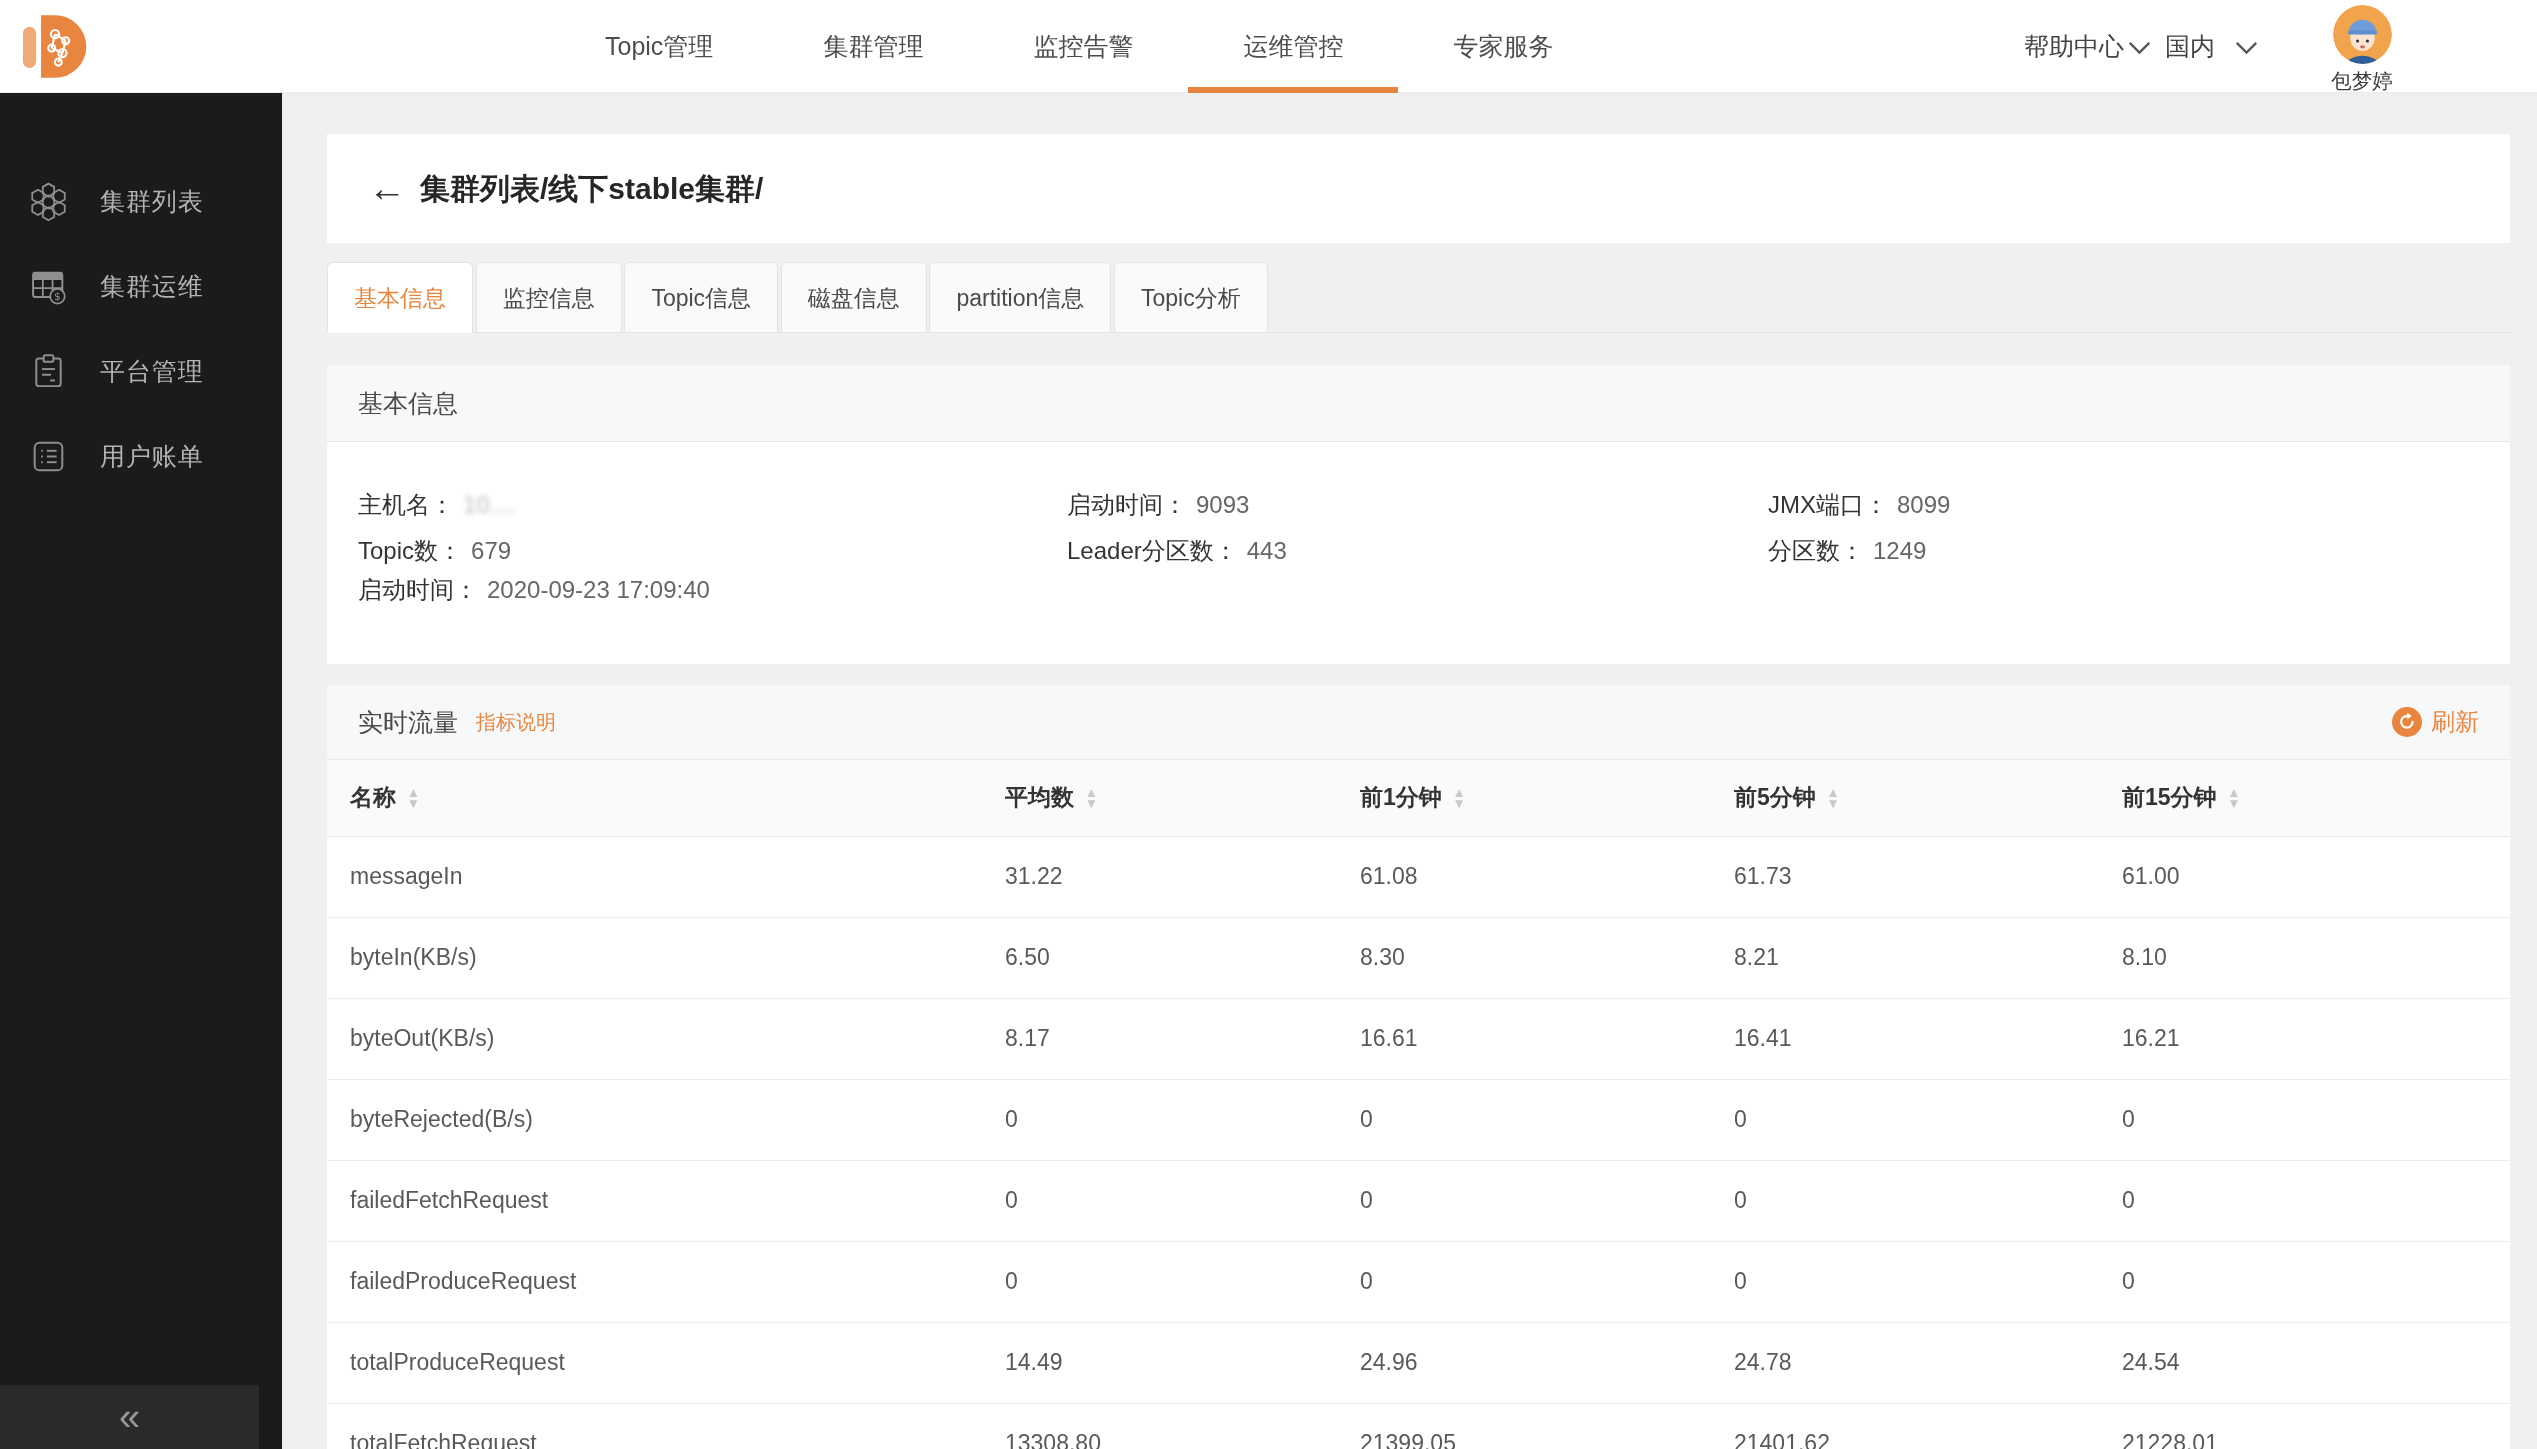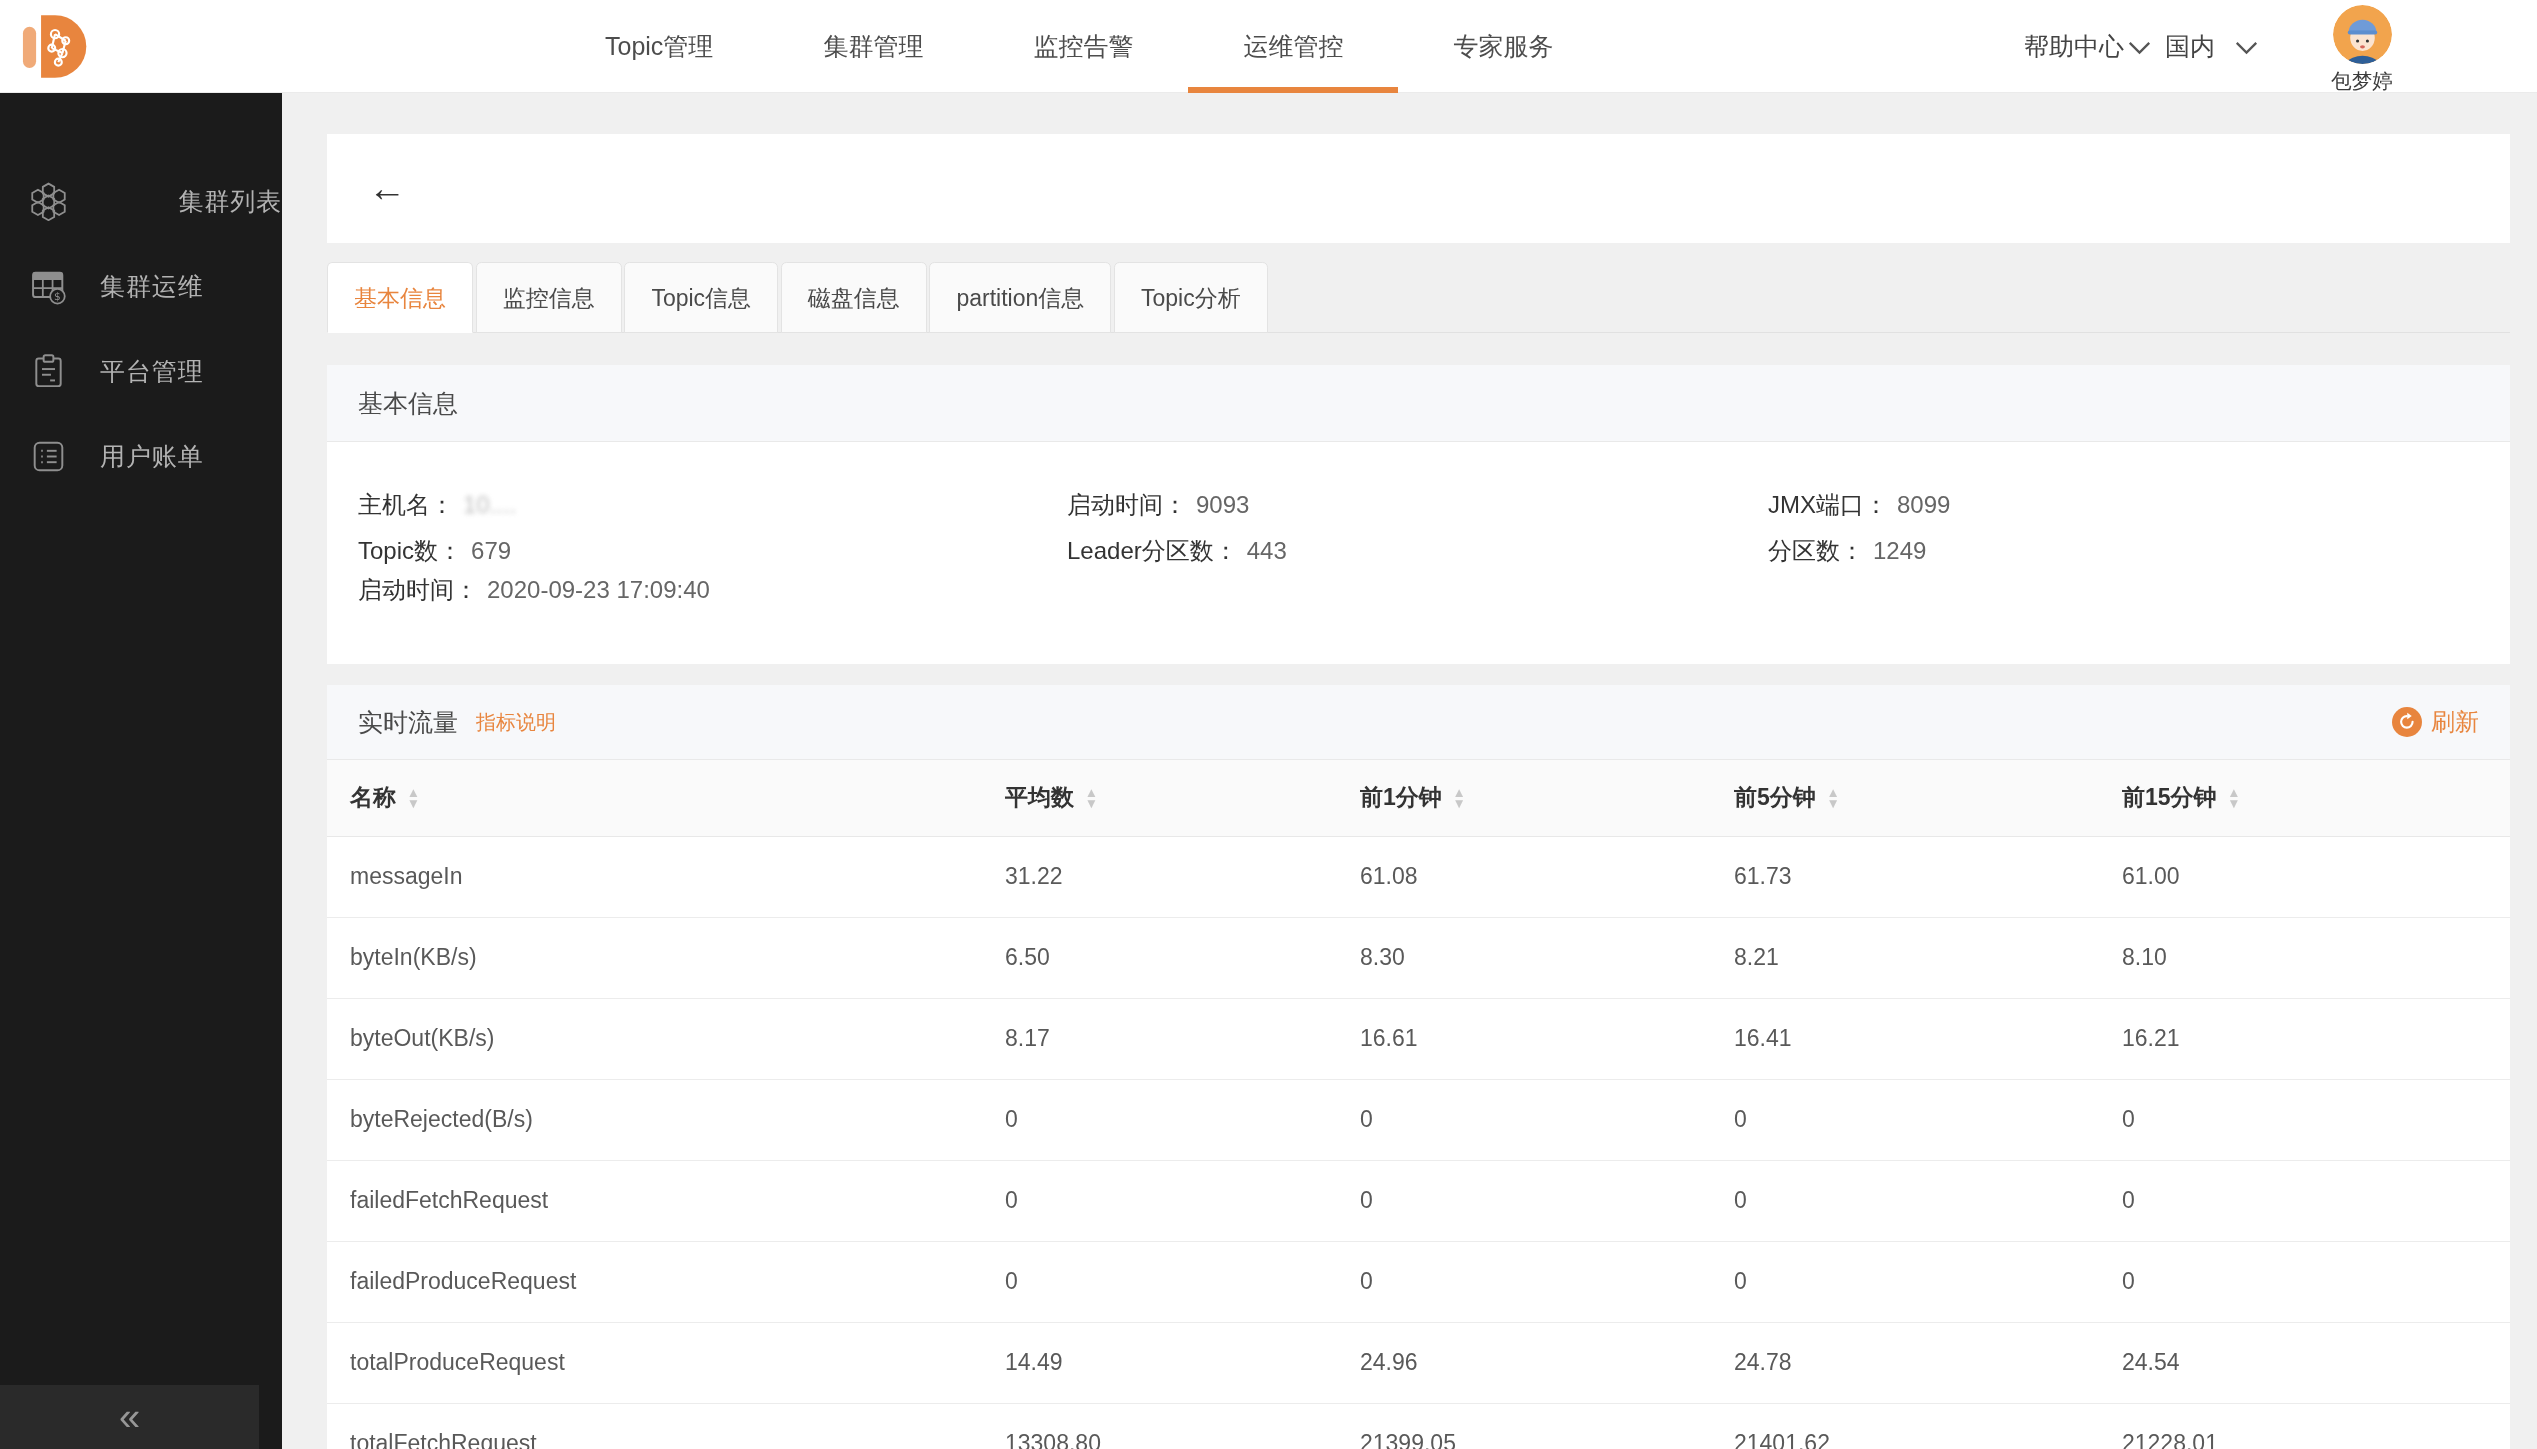--- a/index.html
+++ b/index.html
@@ -18,21 +18,21 @@
   .region { position:absolute; left:2165px; top:0; line-height:93px; font-size:25px; color:#444; cursor:pointer; }
   .chev { vertical-align:middle; margin-left:3.6px; }
   .region .chev { margin-left:19.7px; }
   .avatar-block { position:absolute; left:2313px; top:4.5px; width:98px; text-align:center; cursor:pointer; }
   .avatar { width:59px; height:59px; border-radius:50%; display:block; margin:0 auto; }
   .username { display:block; margin-top:3.6px; font-size:20.6px; color:#3c3c3c; }
 
   
   .sidebar { position:absolute; left:0; top:93px; width:282px; height:1356px; background:#1b1b1b; z-index:4; }
   .side-item { display:flex; align-items:center; height:85px; padding-left:29px; cursor:pointer; }
-  .side-item:first-child { margin-top:66px;justify-content:space-between; }
+  .side-item:first-child { margin-top:66px; }
   .side-icon { width:39px; height:39px; color:#8f8f8f; flex:0 0 39px; }
   .side-label { margin-left:32px; font-size:25px; color:#b3b3b3; letter-spacing:0.9px; }
   .collapse-bar { position:absolute; left:0; bottom:0; width:259px; height:64px; background:#2a2a2a; color:#979797; font-size:38px; display:flex; align-items:center; justify-content:center; cursor:pointer; }
 
   
   .content { position:absolute; left:282px; top:93px; width:2256px; height:1356px; background:#f0f0f0; overflow:hidden; }
 
   .crumb-card { position:absolute; left:45px; top:41px; width:2183px; height:109px; background:#fff; }
   .back-arrow { position:absolute; left:41px; top:0; line-height:109px; font-size:38px; color:#333; cursor:pointer; }
   .crumb-title { position:absolute; left:93px; top:0; line-height:109px; font-size:30px; font-weight:700; color:#262626; }
@@ -180,20 +180,21 @@
       </svg>
       <span class="side-label">用户账单</span>
     </div>
     <div class="collapse-bar">«</div>
   </div>
 
   <div class="content">
 
     <div class="crumb-card">
       <span class="back-arrow">←</span>
+      <span class="crumb-title">集群列表/线下stable集群/</span>
     </div>
 
     <div class="tabstrip">
       <div class="tabs">
         <div class="tab active">基本信息</div>
         <div class="tab">监控信息</div>
         <div class="tab">Topic信息</div>
         <div class="tab">磁盘信息</div>
         <div class="tab">partition信息</div>
         <div class="tab">Topic分析</div>

